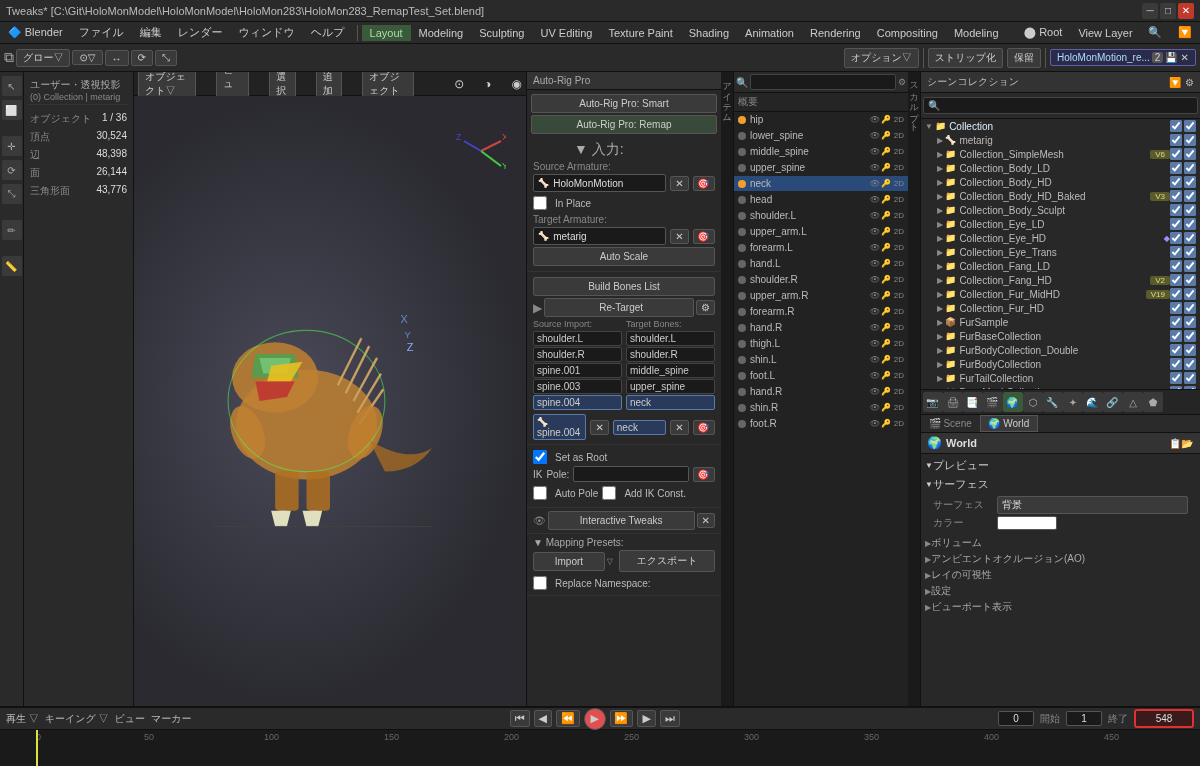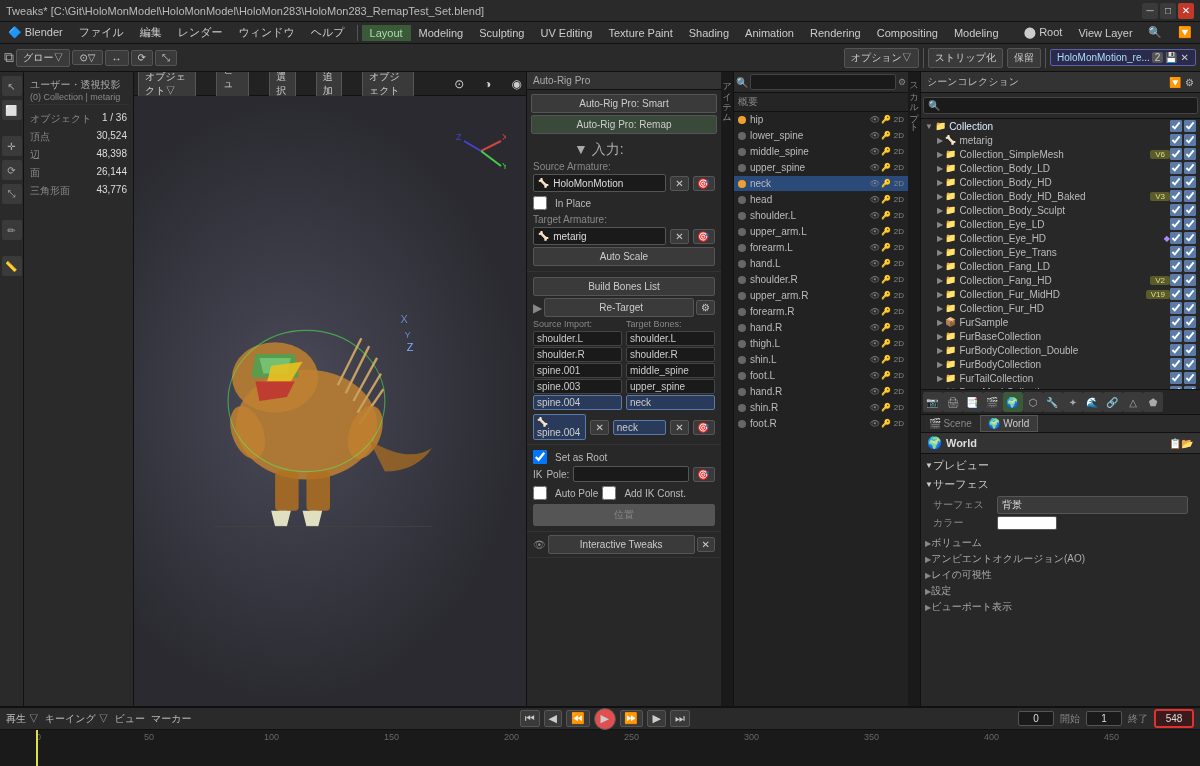--- a/index.html
+++ b/index.html
@@ -679,27 +679,40 @@
       <div style="display:flex;gap:4px;margin:2px 0;">
         <div class="checkbox-row">
           <input type="checkbox" class="ar-checkbox" style="">
           <span>Auto Pole</span>
         </div>
         <div class="checkbox-row">
           <input type="checkbox" class="ar-checkbox" style="">
           <span>Add IK Const.</span>
         </div>
       </div>
-      <div class="ar-btn" style="background:#555;color:#888;">位置</div>
     </div>
     <div class="ar-section">
       <div style="display:flex;align-items:center;gap:2px;">
         <span style="font-size:10px;color:#888;">👁</span>
         <div class="ar-btn" style="flex:1;margin:0;">Interactive Tweaks</div>
         <span class="small-btn">✕</span>
+      </div>
+    </div>
+    <div class="ar-section">
+      <div style="font-size:10px;color:#aaa;">▼ <span>Mapping Presets:</span></div>
+      <div style="display:flex;gap:4px;margin:2px 0;">
+        <div style="display:flex;align-items:center;flex:1;">
+          <span class="ar-btn" style="flex:1;margin:0;">Import</span>
+          <span style="font-size:8px;color:#888;padding:0 2px;">▽</span>
+        </div>
+        <div class="ar-btn" style="flex:1;margin:0;">エクスポート</div>
+      </div>
+      <div class="checkbox-row">
+        <input type="checkbox" class="ar-checkbox" style="">
+        <span>Replace Namespace:</span>
       </div>
     </div>
   </div>
 
   <div class="vert-label">アイテム</div>
 
   <div style="width:175px;background:#222;display:flex;flex-direction:column;border-left:1px solid #111;">
 
     <div style="padding:2px;background:#2a2a2a;border-bottom:1px solid #111;display:flex;align-items:center;gap:2px;">
       <span style="color:#888;font-size:10px;">🔍</span>
@@ -1227,21 +1240,21 @@
       <span class="tl-btn">▶</span>
       <span class="tl-btn">⏭</span>
     </div>
     <span style="flex:1;"></span>
 
     <input type="text" class="tl-num-input" value="0" style="">
 
     <span style="color:#888;">開始</span>
     <input type="text" class="tl-num-input" value="1" style="">
     <span style="color:#888;">終了</span>
-    <div style="display:flex;align-items:center;background:#3a1a1a;border:2px solid #e03030;border-radius:3px;padding:1px 2px;">
+    <div style="display:flex;align-items:center;background:#3a1a1a;border:2px solid #e03030;border-radius:3px;padding:1px 12px;">
       <input type="text" class="tl-num-input" style="background: transparent; border: none; width: 32px;" value="548">
     </div>
   </div>
 
   <div class="timeline-ruler">
     <div style="position:relative;width:100%;height:100%;background:#1a1a1a;">
 
       <span class="ruler-mark" style="left:3%;">0</span>
       <span class="ruler-mark" style="left:12%;">50</span>
       <span class="ruler-mark" style="left:22%;">100</span>

